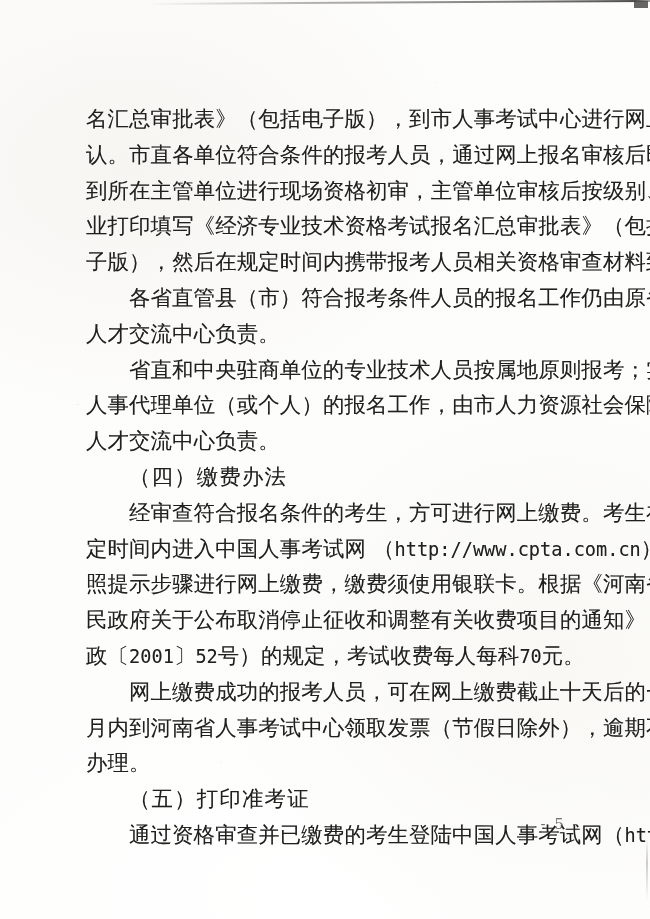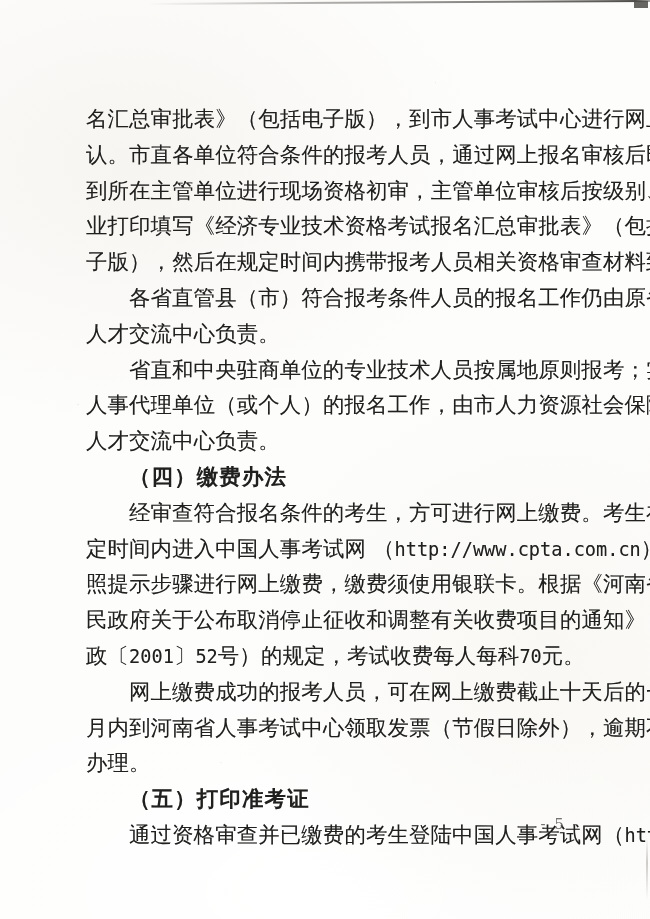--- a/index.html
+++ b/index.html
@@ -72,21 +72,21 @@
     white-space: pre;
     letter-spacing: 0.15px;
     font-family: "DejaVu Serif", "Liberation Serif", serif;
     
     text-shadow: 0 0 0.6px rgba(40,40,40,0.30);
   }
   .line.indent {
     text-indent: 43px;
   }
   .line.heading {
-    font-weight: bold;
+    font-weight: normal;
     text-indent: 43px;
     letter-spacing: 1.2px;
   }
   .line.justify {
     
     letter-spacing: 0.15px;
   }
   .mono {
     font-family: "DejaVu Sans Mono", "Liberation Mono", monospace;
     font-size: 18.6px;

